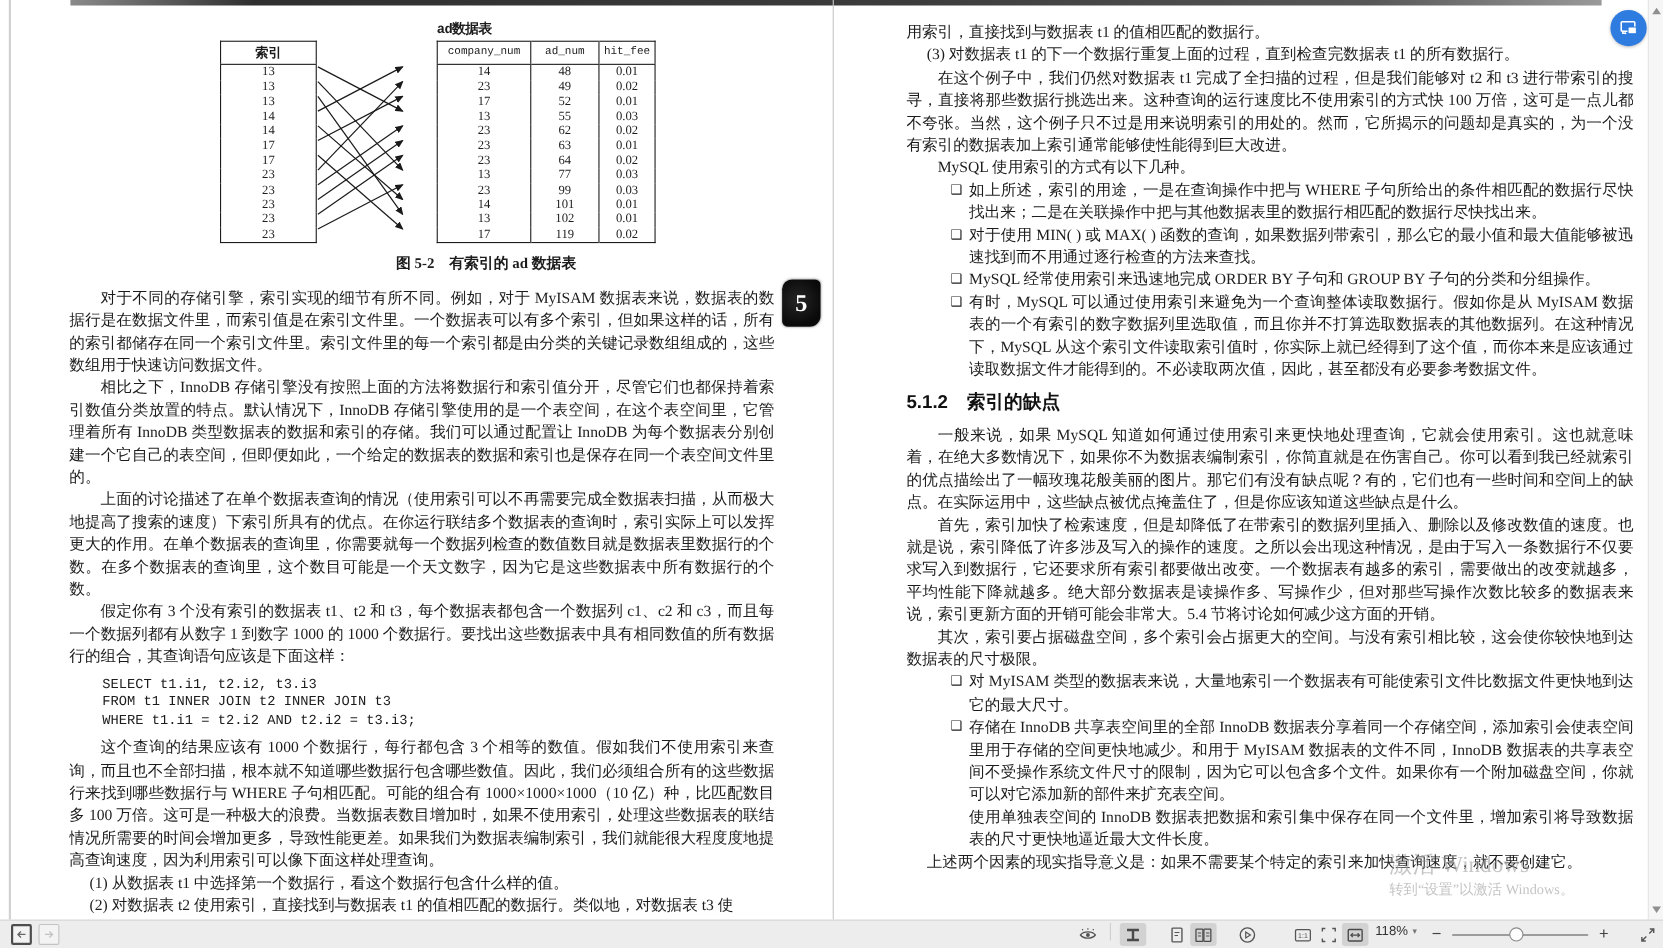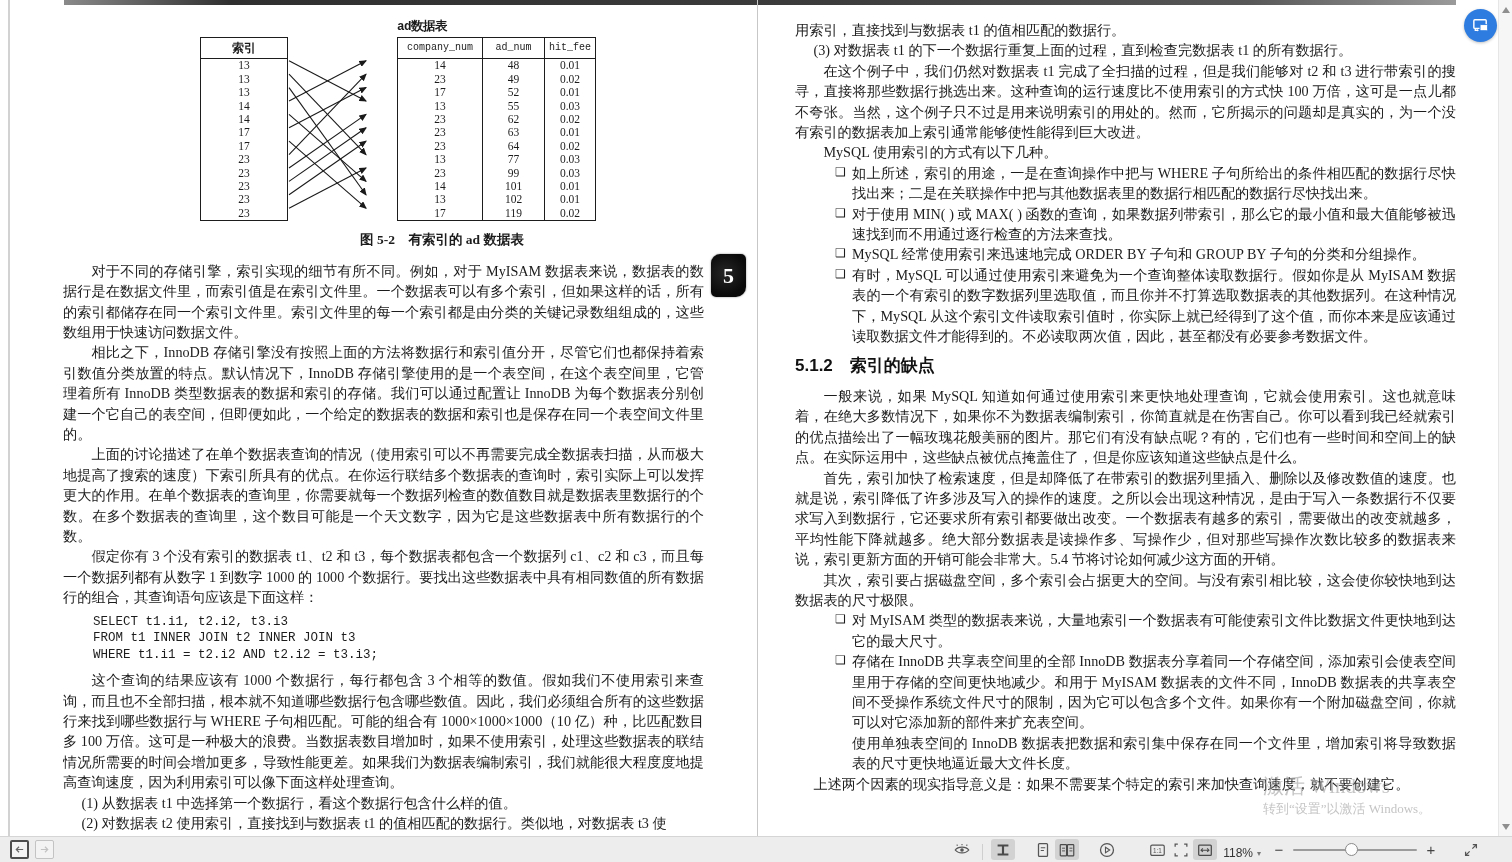--- a/index.html
+++ b/index.html
@@ -9,21 +9,21 @@
 
   
   .scan-band { position:absolute; left:64px; top:0; width:1392px; height:5px;
     background:linear-gradient(to right,#8a8a8a,#2f2f2f 12%,#3c3c3c 55%,#575757 85%,#9a9a9a); }
   .left-edge { position:absolute; left:8px; top:0; width:2px; height:836px; background:#d2d2d2; }
   .divider { position:absolute; left:757px; top:0; width:1px; height:836px; background:#c7c7c7; }
 
   
   .page { position:absolute; overflow:hidden; text-align:justify; font-size:14.2px; line-height:20.4px; }
   .page-left  { left:63px;  top:8px;  width:641px; height:826px; }
-  .page-right { left:795px; top:20px; width:661px; height:816px; }
+  .page-right { left:824px; top:20px; width:661px; height:816px; }
 
   .para { text-indent:2em; }
   .para.ni { text-indent:0; }
   .para.num { text-indent:1.3em; }
   .para.hang { margin-left:57px; text-indent:0; }
   .li { position:relative; padding-left:57px; }
   .li .bchar { position:absolute; left:40px; top:-1px; font-size:12px; }
   .code { font-family:"Liberation Mono","DejaVu Sans Mono",monospace; font-size:12.5px;
           line-height:16.5px; margin:6px 0 7px 30px; }
   .h2 { font-family:"Liberation Sans","DejaVu Sans",sans-serif; font-size:17px;
@@ -79,21 +79,21 @@
 
   
   .toolbar { position:absolute; left:0; top:836px; width:1512px; height:26px; background:#ededed;
     border-top:1px solid #d5d5d5; display:flex; align-items:center; justify-content:space-between;
     font-family:"Liberation Sans","DejaVu Sans",sans-serif; }
   .tb-left { display:flex; align-items:center; padding-left:10px; gap:6px; }
   .navbtn { width:19px; height:19px; background:#f3f3f3; border-radius:2px; display:flex;
     align-items:center; justify-content:center; cursor:pointer; }
   .navbtn.active { border:2px solid #4d4d4d; }
   .navbtn.disabled { border:1px solid #c3c3c3; }
-  .tb-right { display:flex; align-items:flex-end; padding-right:29px; }
+  .tb-right { display:flex; align-items:flex-start; padding-right:2px; }
   .tbtn { height:21px; min-width:24px; border:none; background:transparent; display:flex;
     align-items:center; justify-content:center; border-radius:3px; cursor:pointer; padding:0 2px; }
   .tbtn.sel { background:#d2d2d2; }
   .tb-sep { width:1px; height:16px; background:#cfcfcf; margin:0 8px; }
   .tb-gap { width:16px; } .tb-gap-lg { width:26px; }
   .zoom-label { display:flex; align-items:center; border:none; background:transparent; cursor:pointer;
     font-size:12px; color:#333; margin:0 6px; }
   .zoom-label .caret { font-size:8px; color:#777; margin-left:4px; }
   .pm { font-size:15px; color:#444; width:20px; }
   .slider { position:relative; width:124px; height:21px; margin:0 2px; cursor:pointer; }

